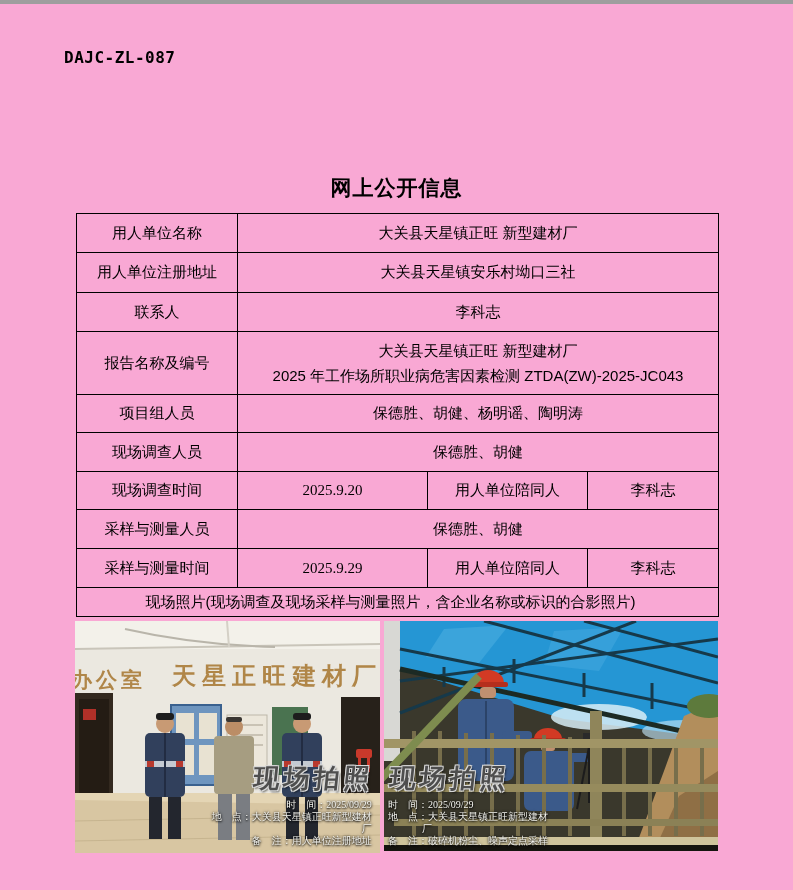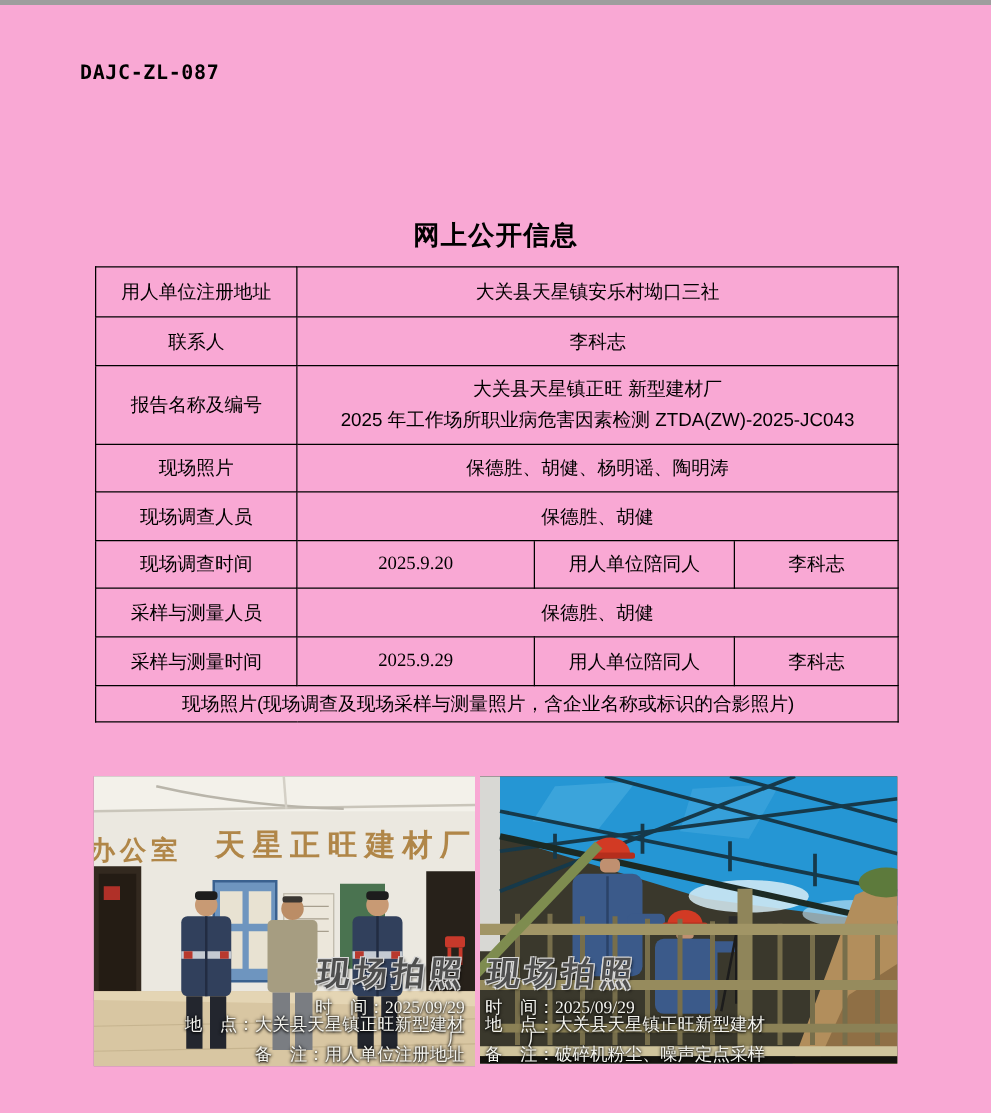--- a/index.html
+++ b/index.html
@@ -47,58 +47,62 @@
 
   .wm { position:absolute; left:4px; top:140px; width:96%; pointer-events:none; }
   .wm-title {
     font-size:26px; font-weight:bold; color:#4e4e4e; letter-spacing:4px;
     transform:skewX(-6deg); transform-origin:left bottom;
     text-shadow:-1px -1px 0 #d8d8d8, 1px -1px 0 #d8d8d8, -1px 1px 0 #d8d8d8,
                  1px 1px 0 #d8d8d8, 2px 2px 2px rgba(0,0,0,.5);
     margin-bottom:3px;
   }
   .wm-line {
-    font-size:14px; line-height:12px; color:#f4f4ef;
+    font-size:10px; line-height:12px; color:#f4f4ef;
     text-shadow:0 1px 2px #000, 0 0 3px rgba(0,0,0,.9);
   }
   .wm-wrap { margin-left:34px; }
 </style>
 </head>
 <body>
 
 <div class="page">
 
   <div class="doc-code">DAJC-ZL-087</div>
   <div class="subtitle">网上公开信息</div>
 
   <table class="record">
     <colgroup>
         <col style="width:161px">
         <col style="width:190px">
         <col style="width:160px">
         <col style="width:131px">
       </colgroup>
     <tbody>
+        <tr style="height:39px">
+      <td>用人单位名称</td>
+      <td colspan="3">大关县天星镇正旺 新型建材厂</td>
+    </tr>
     <tr style="height:40px">
       <td>用人单位注册地址</td>
       <td colspan="3">大关县天星镇安乐村坳口三社</td>
     </tr>
     <tr style="height:39px">
       <td>联系人</td>
       <td colspan="3">李科志</td>
     </tr>
     <tr style="height:63px">
       <td>报告名称及编号</td>
       <td colspan="3" class="two-line">
         <div>大关县天星镇正旺 新型建材厂</div>
         <div>2025 年工作场所职业病危害因素检测 ZTDA(ZW)-2025-JC043</div>
       </td>
     </tr>
     <tr style="height:38px">
-      <td>现场照片</td>
+      <td>项目组人员</td>
       <td colspan="3">保德胜、胡健、杨明谣、陶明涛</td>
     </tr>
     <tr style="height:39px">
       <td>现场调查人员</td>
       <td colspan="3">保德胜、胡健</td>
     </tr>
     <tr style="height:38px">
       <td>现场调查时间</td>
       <td class="mono">2025.9.20</td>
       <td>用人单位陪同人</td>

